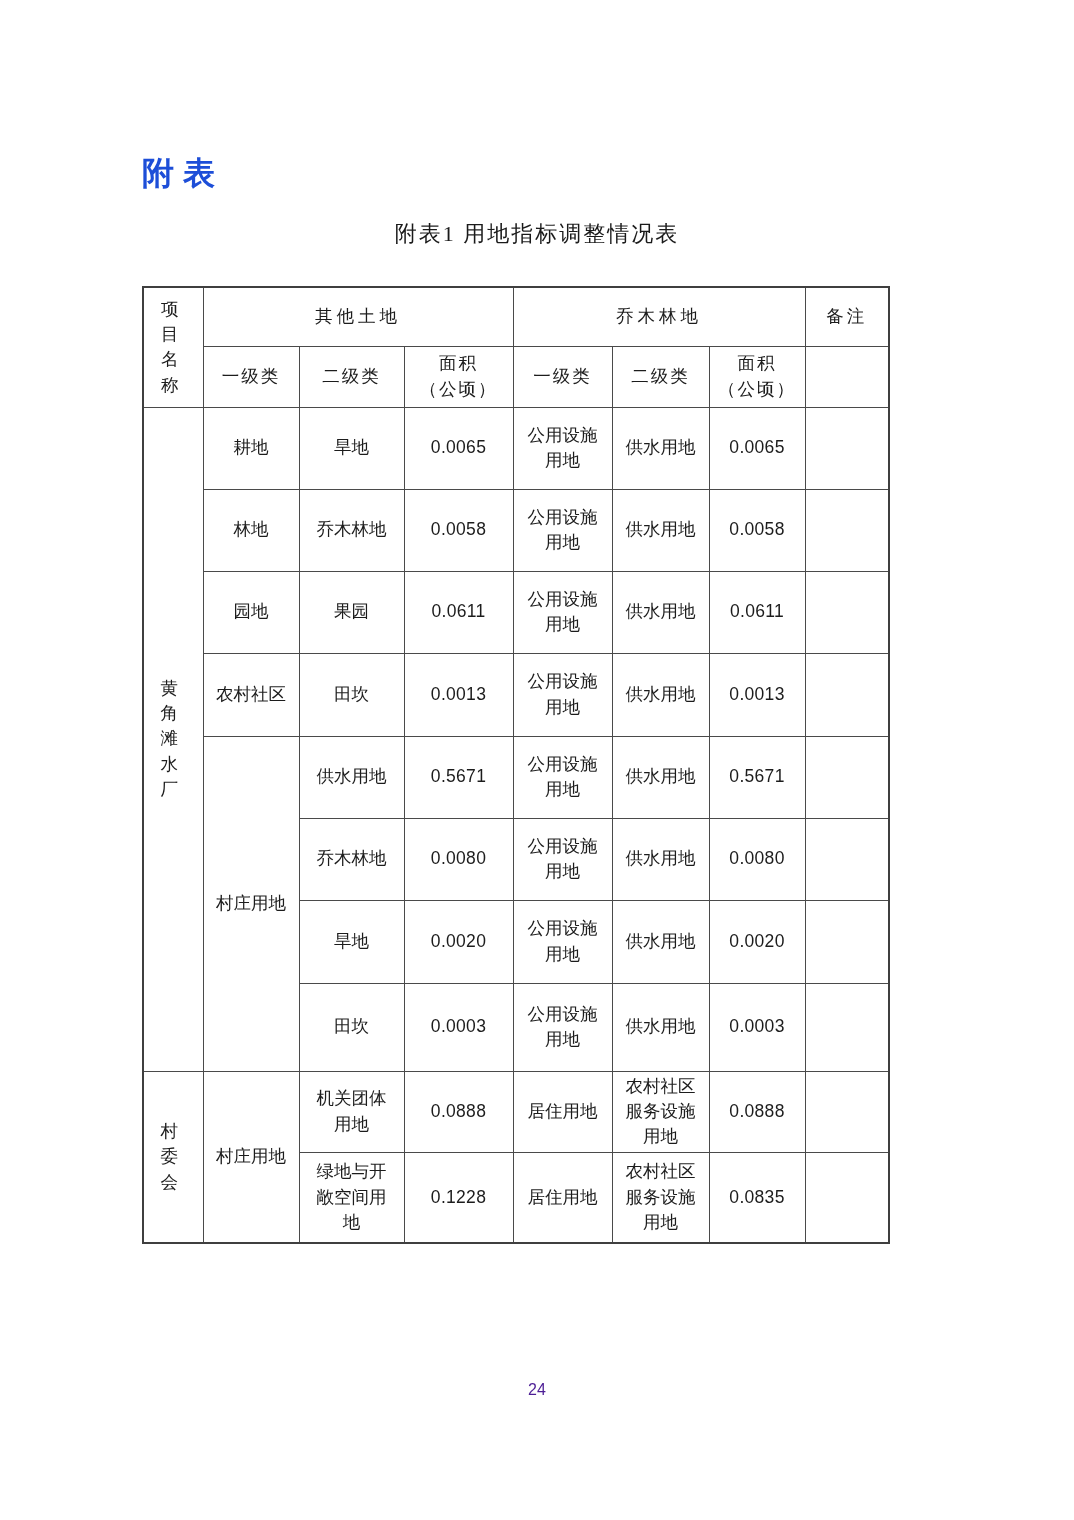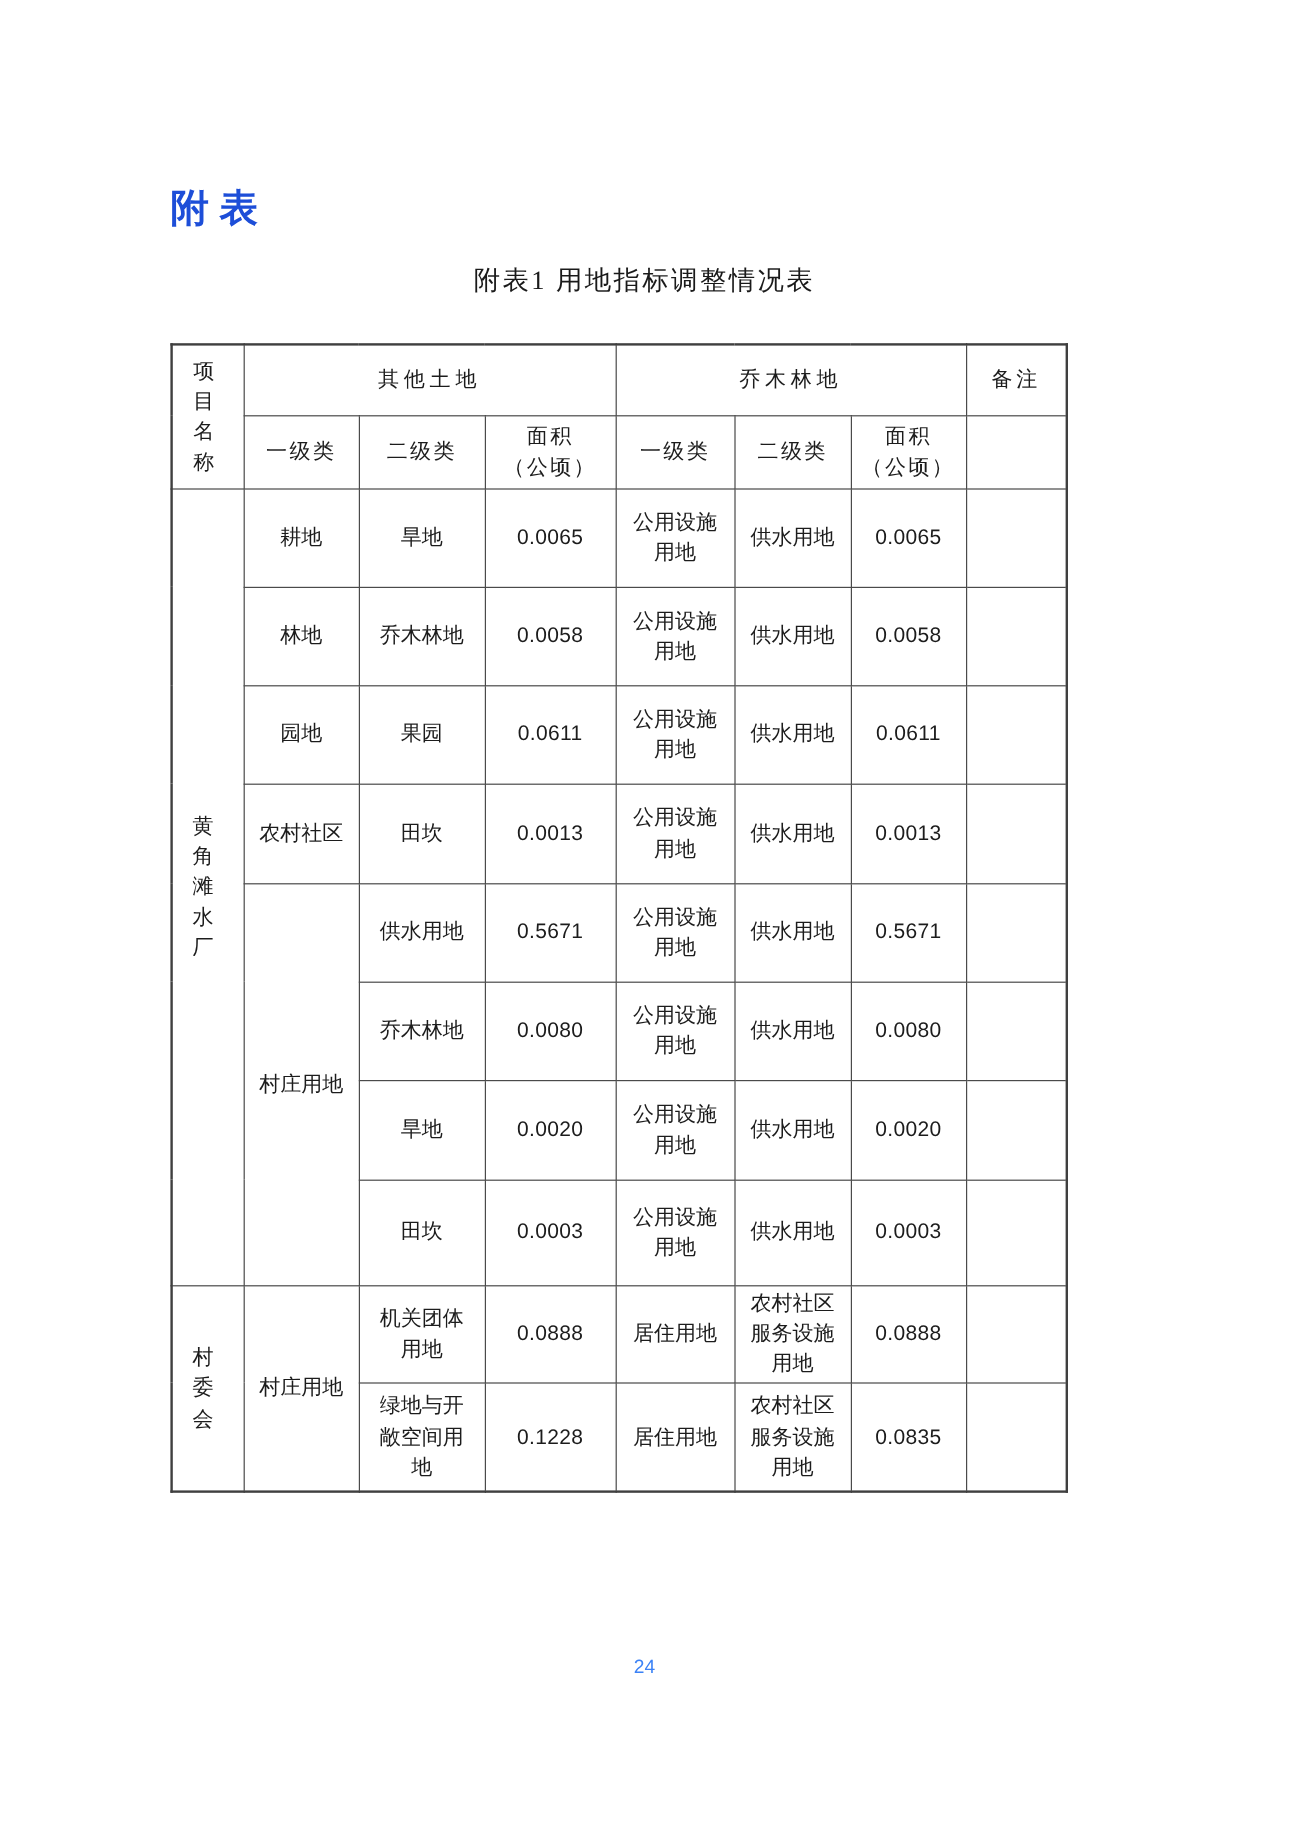--- a/index.html
+++ b/index.html
@@ -37,21 +37,21 @@
   td.proj-name{letter-spacing:8px;line-height:1.9;}
   td.num{
     font-family:Liberation Sans, sans-serif;
     font-size:18px;letter-spacing:0.3px;
   }
   td.wide-pad{padding:2px 12px;}
   .page-number{
     position:absolute;left:0;top:1381px;width:100%;
     text-align:center;
     font-family:"Liberation Sans","DejaVu Sans",sans-serif;
-    font-size:16px;color:#3b82f6;
+    font-size:16px;color:#4c1d95;
   }
 </style>
 </head>
 <body>
 
 <div class="doc-title">附表</div>
 
 <div class="table-caption">附表1 用地指标调整情况表</div>
 
 <table class="land-table">

